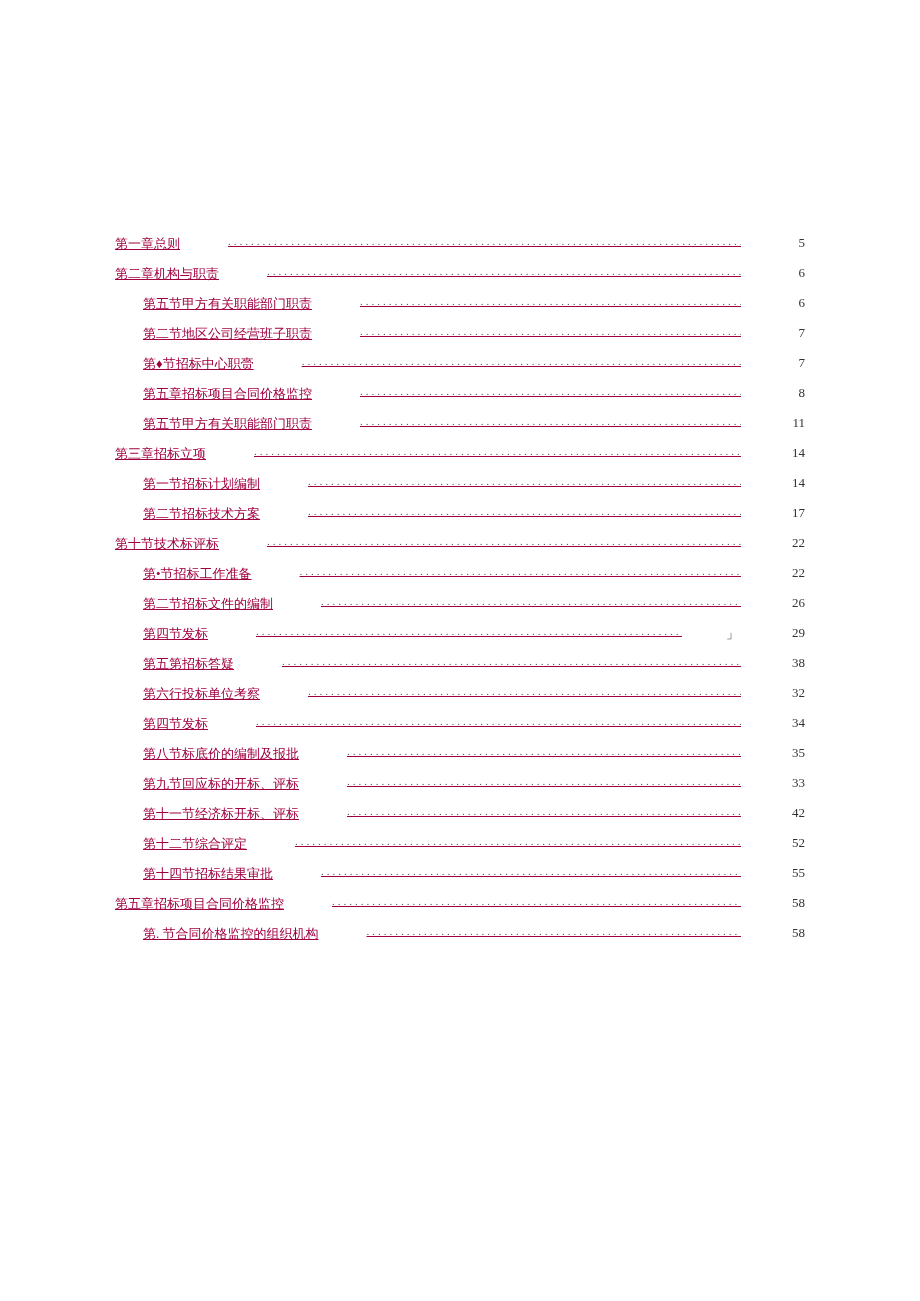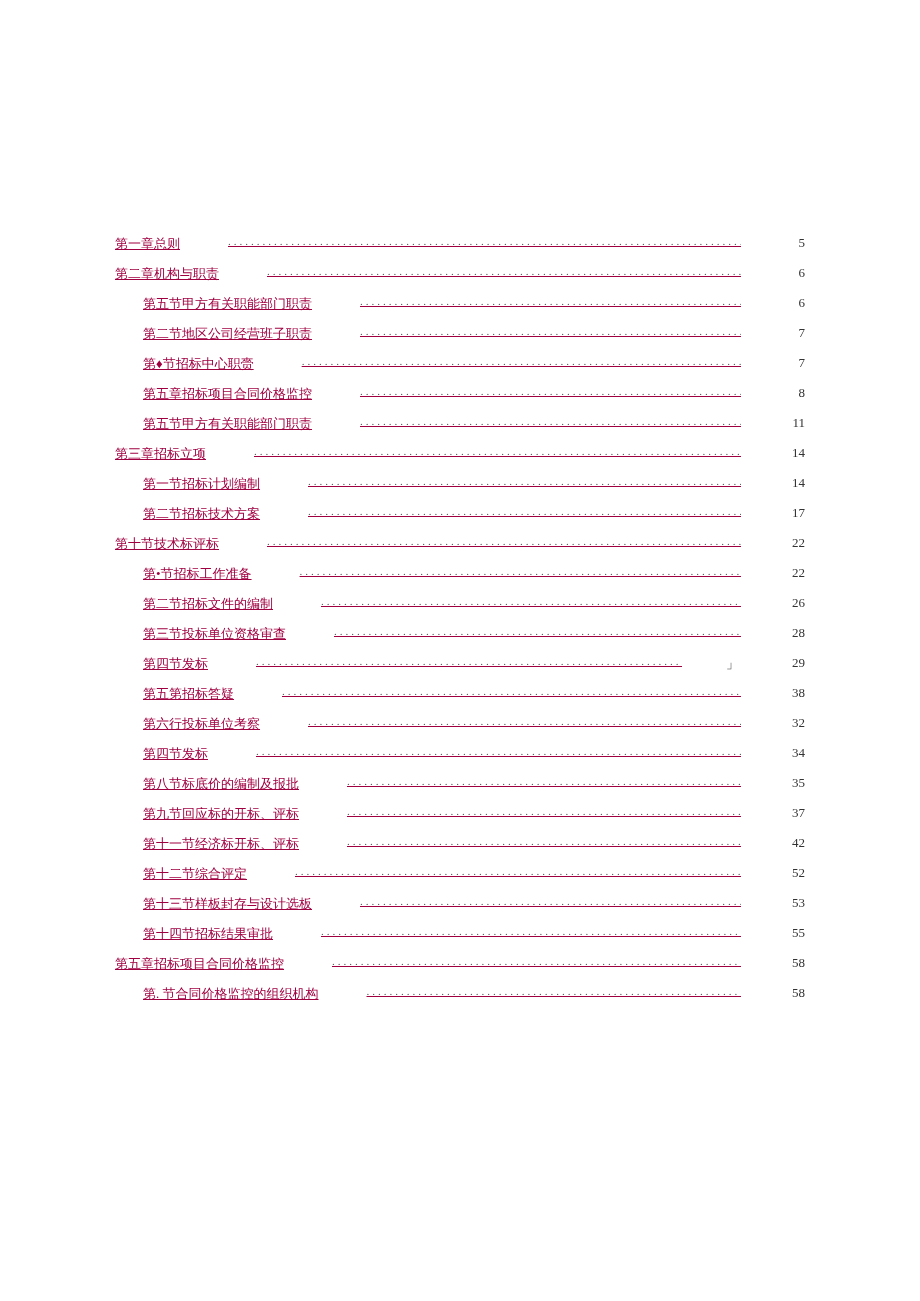--- a/index.html
+++ b/index.html
@@ -119,25 +119,20 @@
         <span class="toc-title">第•节招标工作准备</span>
         <span class="toc-dots"></span>
         <span class="toc-page">22</span>
       </div>
       <div class="toc-row indent">
         <span class="toc-title">第二节招标文件的编制</span>
         <span class="toc-dots"></span>
         <span class="toc-page">26</span>
       </div>
       <div class="toc-row indent">
-        <span class="toc-title">第三节投标单位资格审查</span>
-        <span class="toc-dots"></span>
-        <span class="toc-page">28</span>
-      </div>
-      <div class="toc-row indent">
         <span class="toc-title">第四节发标</span>
         <span class="toc-dots"></span>
         <span class="toc-page-prefix">」</span>
         <span class="toc-page">29</span>
       </div>
       <div class="toc-row indent">
         <span class="toc-title">第五第招标答疑</span>
         <span class="toc-dots"></span>
         <span class="toc-page">38</span>
       </div>
@@ -152,36 +147,31 @@
         <span class="toc-page">34</span>
       </div>
       <div class="toc-row indent">
         <span class="toc-title">第八节标底价的编制及报批</span>
         <span class="toc-dots"></span>
         <span class="toc-page">35</span>
       </div>
       <div class="toc-row indent">
         <span class="toc-title">第九节回应标的开标、评标</span>
         <span class="toc-dots"></span>
-        <span class="toc-page">37</span>
+        <span class="toc-page">33</span>
       </div>
       <div class="toc-row indent">
         <span class="toc-title">第十一节经济标开标、评标</span>
         <span class="toc-dots"></span>
         <span class="toc-page">42</span>
       </div>
       <div class="toc-row indent">
         <span class="toc-title">第十二节综合评定</span>
         <span class="toc-dots"></span>
         <span class="toc-page">52</span>
-      </div>
-      <div class="toc-row indent">
-        <span class="toc-title">第十三节样板封存与设计选板</span>
-        <span class="toc-dots"></span>
-        <span class="toc-page">53</span>
       </div>
       <div class="toc-row indent">
         <span class="toc-title">第十四节招标结果审批</span>
         <span class="toc-dots"></span>
         <span class="toc-page">55</span>
       </div>
       <div class="toc-row">
         <span class="toc-title">第五章招标项目合同价格监控</span>
         <span class="toc-dots"></span>
         <span class="toc-page">58</span>

